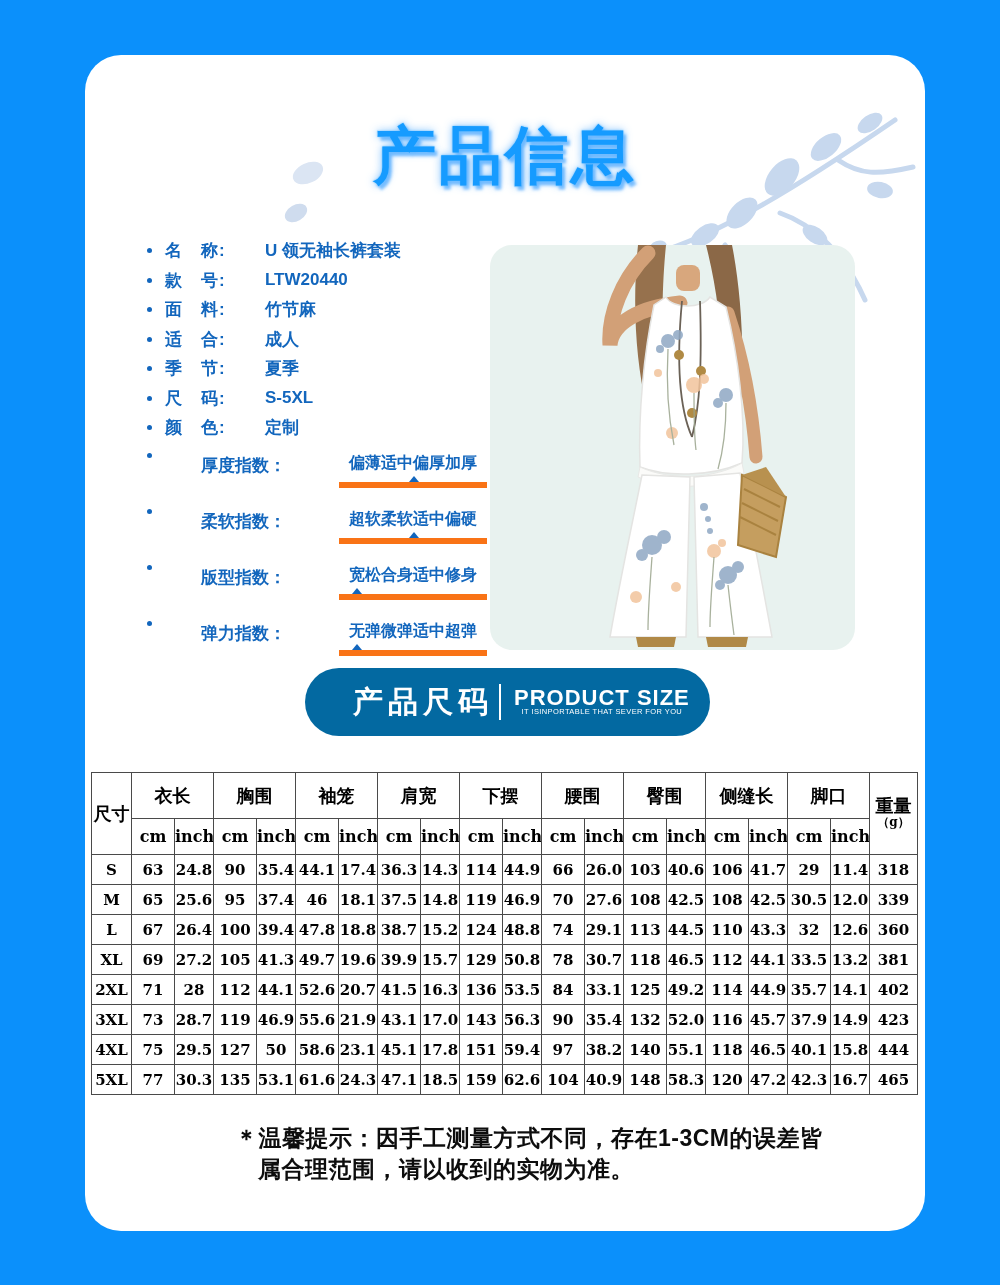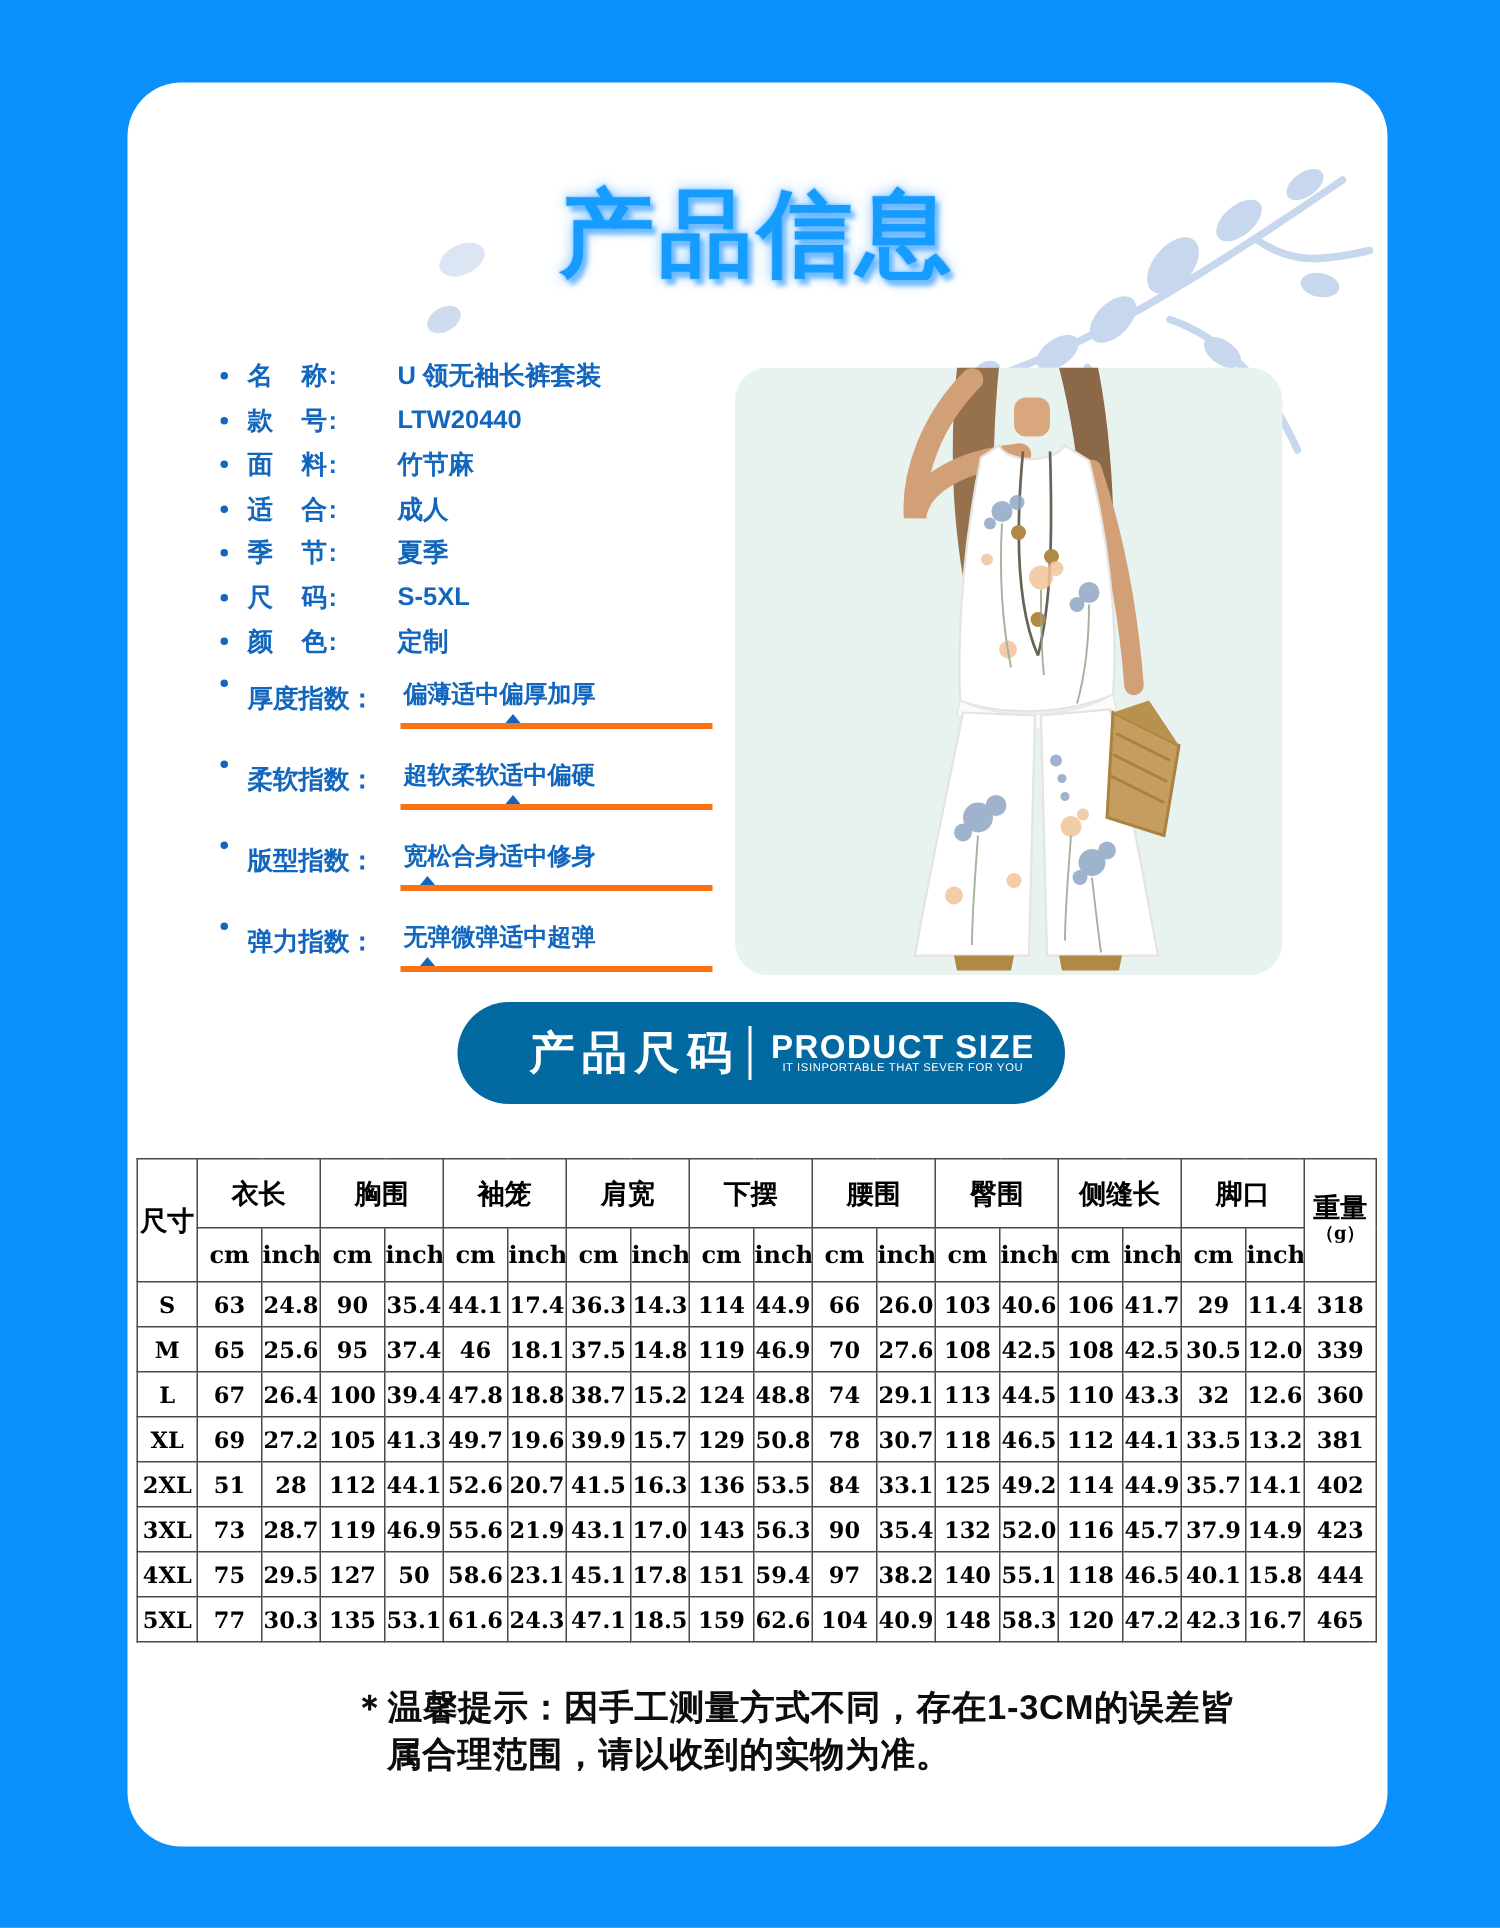--- a/index.html
+++ b/index.html
@@ -19,24 +19,24 @@
 
   
   .details { position:absolute; left:62px; top:181px; width:330px; z-index:2; }
   .detail-row { display:flex; align-items:center; height:29.5px; }
   .dot { width:5px; height:5px; border-radius:50%; background:#1266bd; margin:0 13px 0 0; flex:0 0 auto; }
   .dlabel { width:100px; font-size:17px; font-weight:bold; color:#1266bd; letter-spacing:1px; }
   .dvalue { font-size:17px; font-weight:bold; color:#1266bd; }
 
   
   .indices { position:absolute; left:62px; top:398px; width:340px; z-index:2; }
-  .index-row { display:flex; align-items:flex-start; margin-bottom:21px; }
+  .index-row { display:flex; align-items:flex-start; margin-bottom:21px;gap:36px; }
   .ilabel { width:102px; font-size:17px; font-weight:bold; color:#1266bd; flex:0 0 auto; padding-top:1px; }
-  .opts { position:relative; width:208px; display:flex; justify-content:flex-start;
-    border-bottom:4px solid #f97316; padding:0 2px 8px 2px; }
+  .opts { position:relative; width:208px; display:flex; justify-content:center;
+    border-bottom:6px solid #f97316; padding:0 2px 8px 2px; }
   .opt { font-size:16px; font-weight:bold; color:#1266bd; }
   .tri { position:absolute; bottom:0; width:0; height:0;
     border-left:5px solid transparent; border-right:5px solid transparent; border-bottom:6px solid #1266bd; }
 
   
   .photo { position:absolute; left:405px; top:190px; width:365px; height:405px; z-index:3; }
 
   
   .banner { position:absolute; left:220px; top:613px; width:405px; height:68px; border-radius:34px;
     background:#0369a1; display:flex; align-items:center; z-index:4; }
@@ -406,21 +406,21 @@
               <td>118</td>
               <td>46.5</td>
               <td>112</td>
               <td>44.1</td>
               <td>33.5</td>
               <td>13.2</td>
               <td>381</td>
             </tr>
             <tr>
               <td>2XL</td>
-              <td>51</td>
+              <td>71</td>
               <td>28</td>
               <td>112</td>
               <td>44.1</td>
               <td>52.6</td>
               <td>20.7</td>
               <td>41.5</td>
               <td>16.3</td>
               <td>136</td>
               <td>53.5</td>
               <td>84</td>

